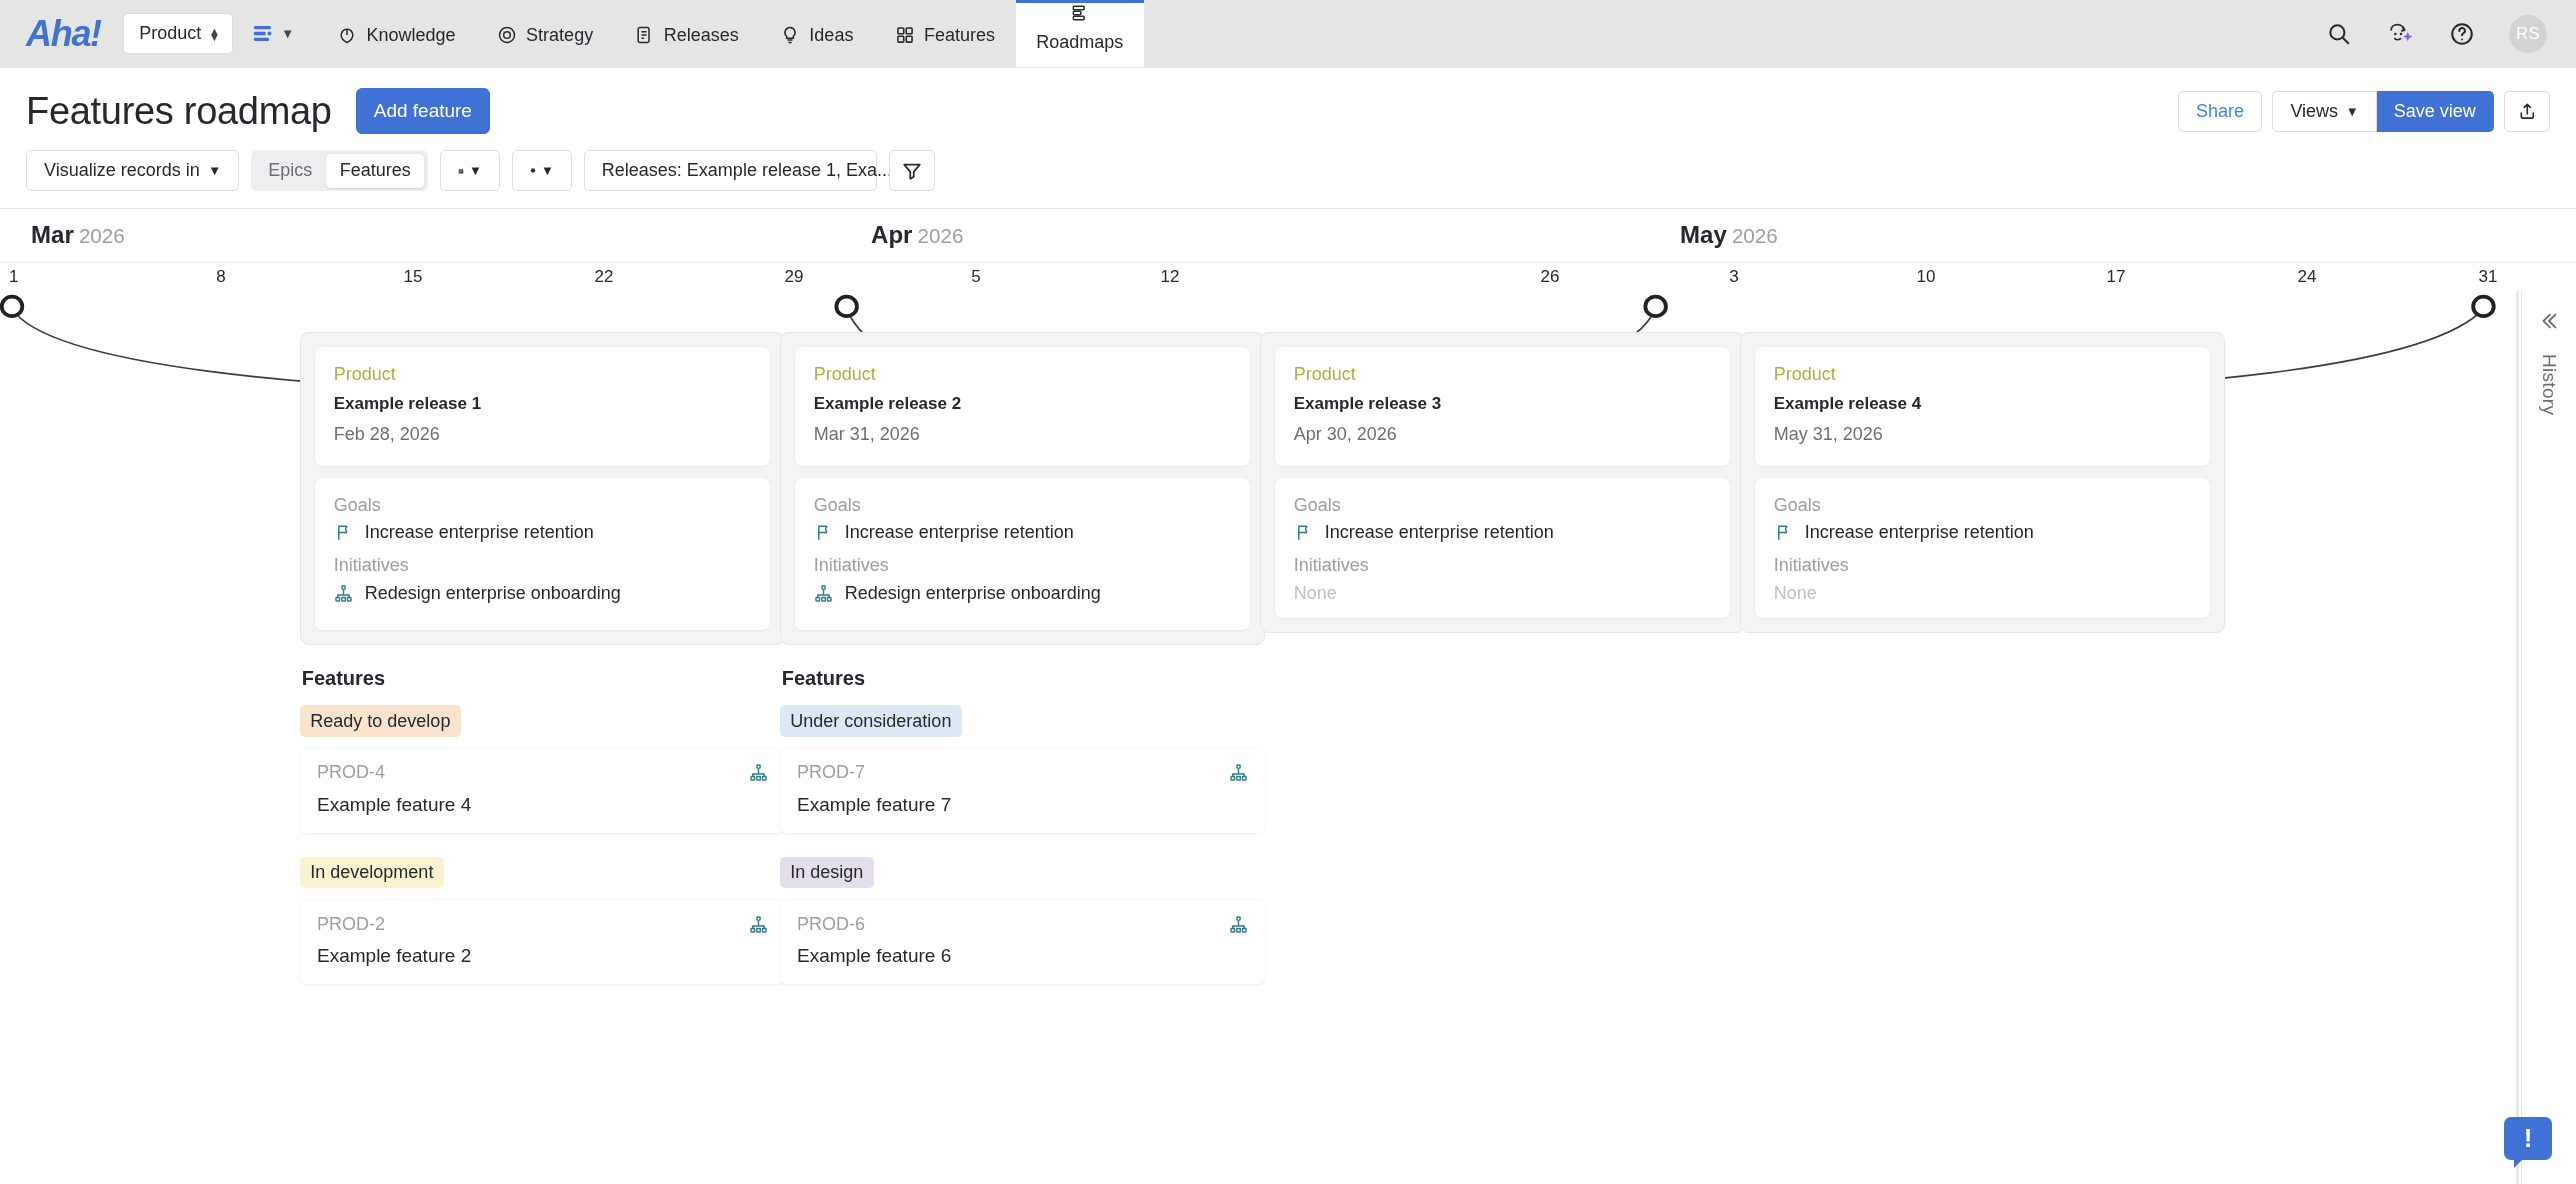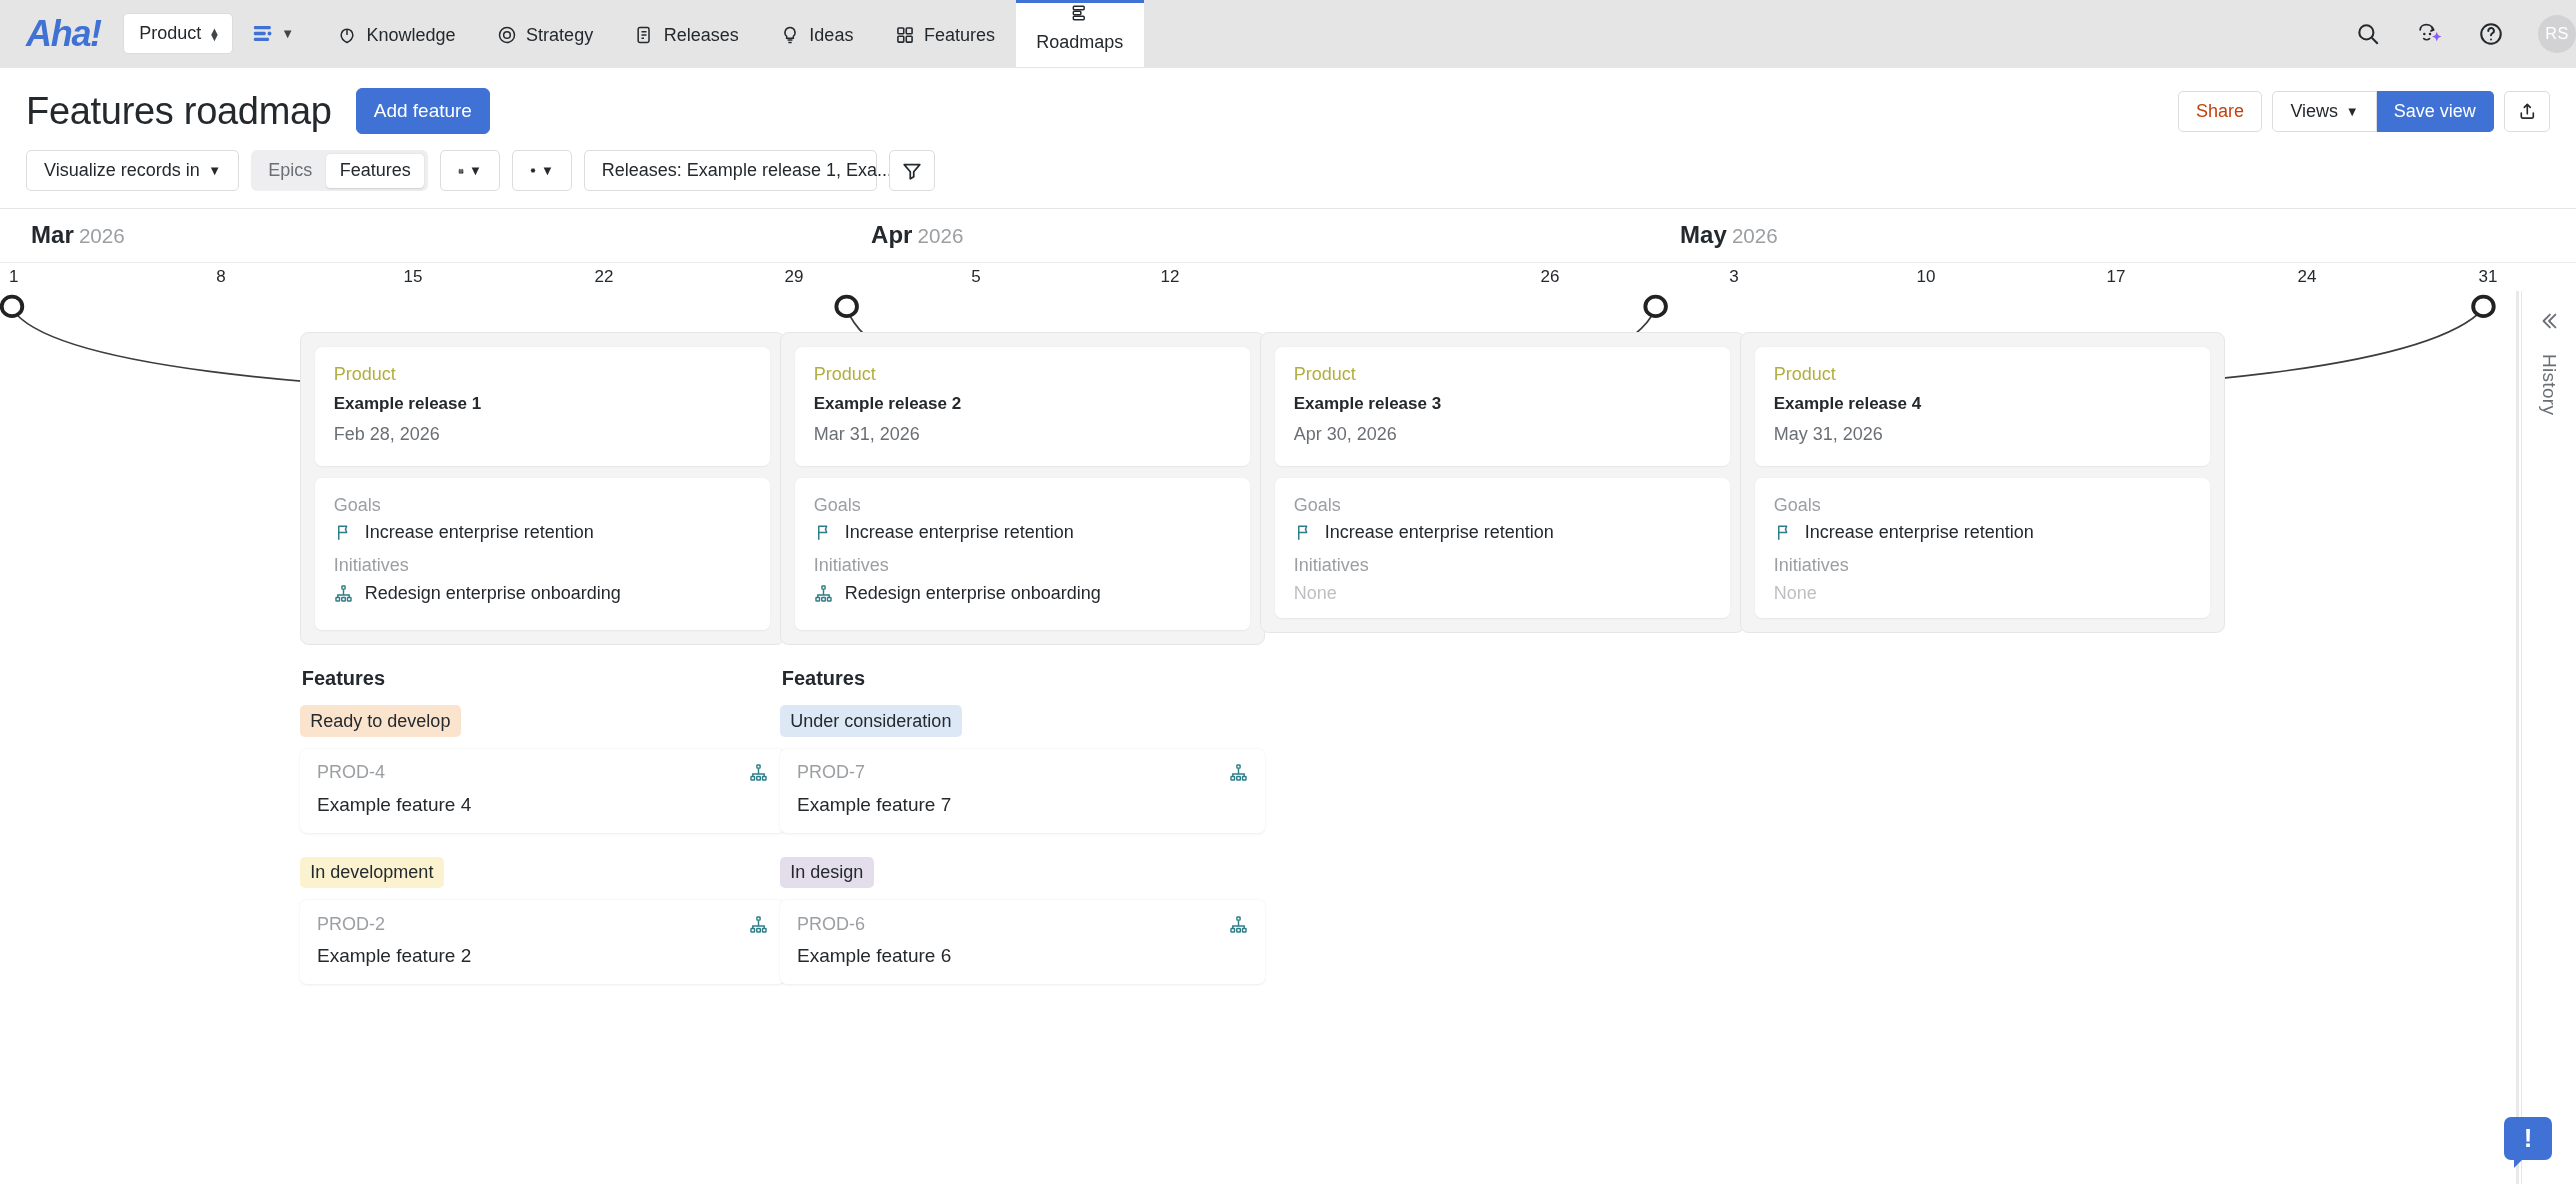--- a/index.html
+++ b/index.html
@@ -56,21 +56,21 @@
   }
   .nav-item.active {
     background: #ffffff;
     border-top-color: #3f72d4;
     box-shadow: 0.9px 0 0 #e6e6e8, -0.9px 0 0 #e6e6e8;
     flex-direction: column;
   }
   .nav-right {
     margin-left: auto;
     display: flex; align-items: center;
-    gap: 34px; 
+    gap: 34px; padding-right: 29px;
   }
   .avatar {
     width: 38px; height: 38px; border-radius: 50%;
     background: #d2d2d4; color: #ffffff;
     display: flex; align-items: center; justify-content: center;
     font-size: 16.3px; letter-spacing: 0.4px;
   }
 
   
   .page-header {
@@ -81,21 +81,21 @@
   .page-title {
     font-size: 38px; font-weight: 400; color: #24292e;
     letter-spacing: -0.3px;
   }
   .btn {
     border: 0.9px solid #dcdcde; background:#fff; border-radius: 5.1px;
     height: 41px; display:flex; align-items:center; justify-content:center;
     padding: 0 17px; font-size: 18px; color: #24292e; white-space: nowrap;
   }
   .btn-primary { background:#3f72d4; border-color:#3f72d4; color:#fff; }
-  .btn-link { color:#c2410c; }
+  .btn-link { color:#3b82f6; }
   .add-feature {
     margin-left: 24px; height: 46px; padding: 0 17px;
     font-size: 19px; border-radius: 6px;
   }
   .header-right { margin-left:auto; display:flex; align-items:center; gap: 10.3px; }
   .views-save { display:flex; }
   .views-save .btn:first-child { border-radius:5.1px 0 0 5.1px; }
   .views-save .btn:last-child { border-radius:0 5.1px 5.1px 0; border-left:none; }
 
   

